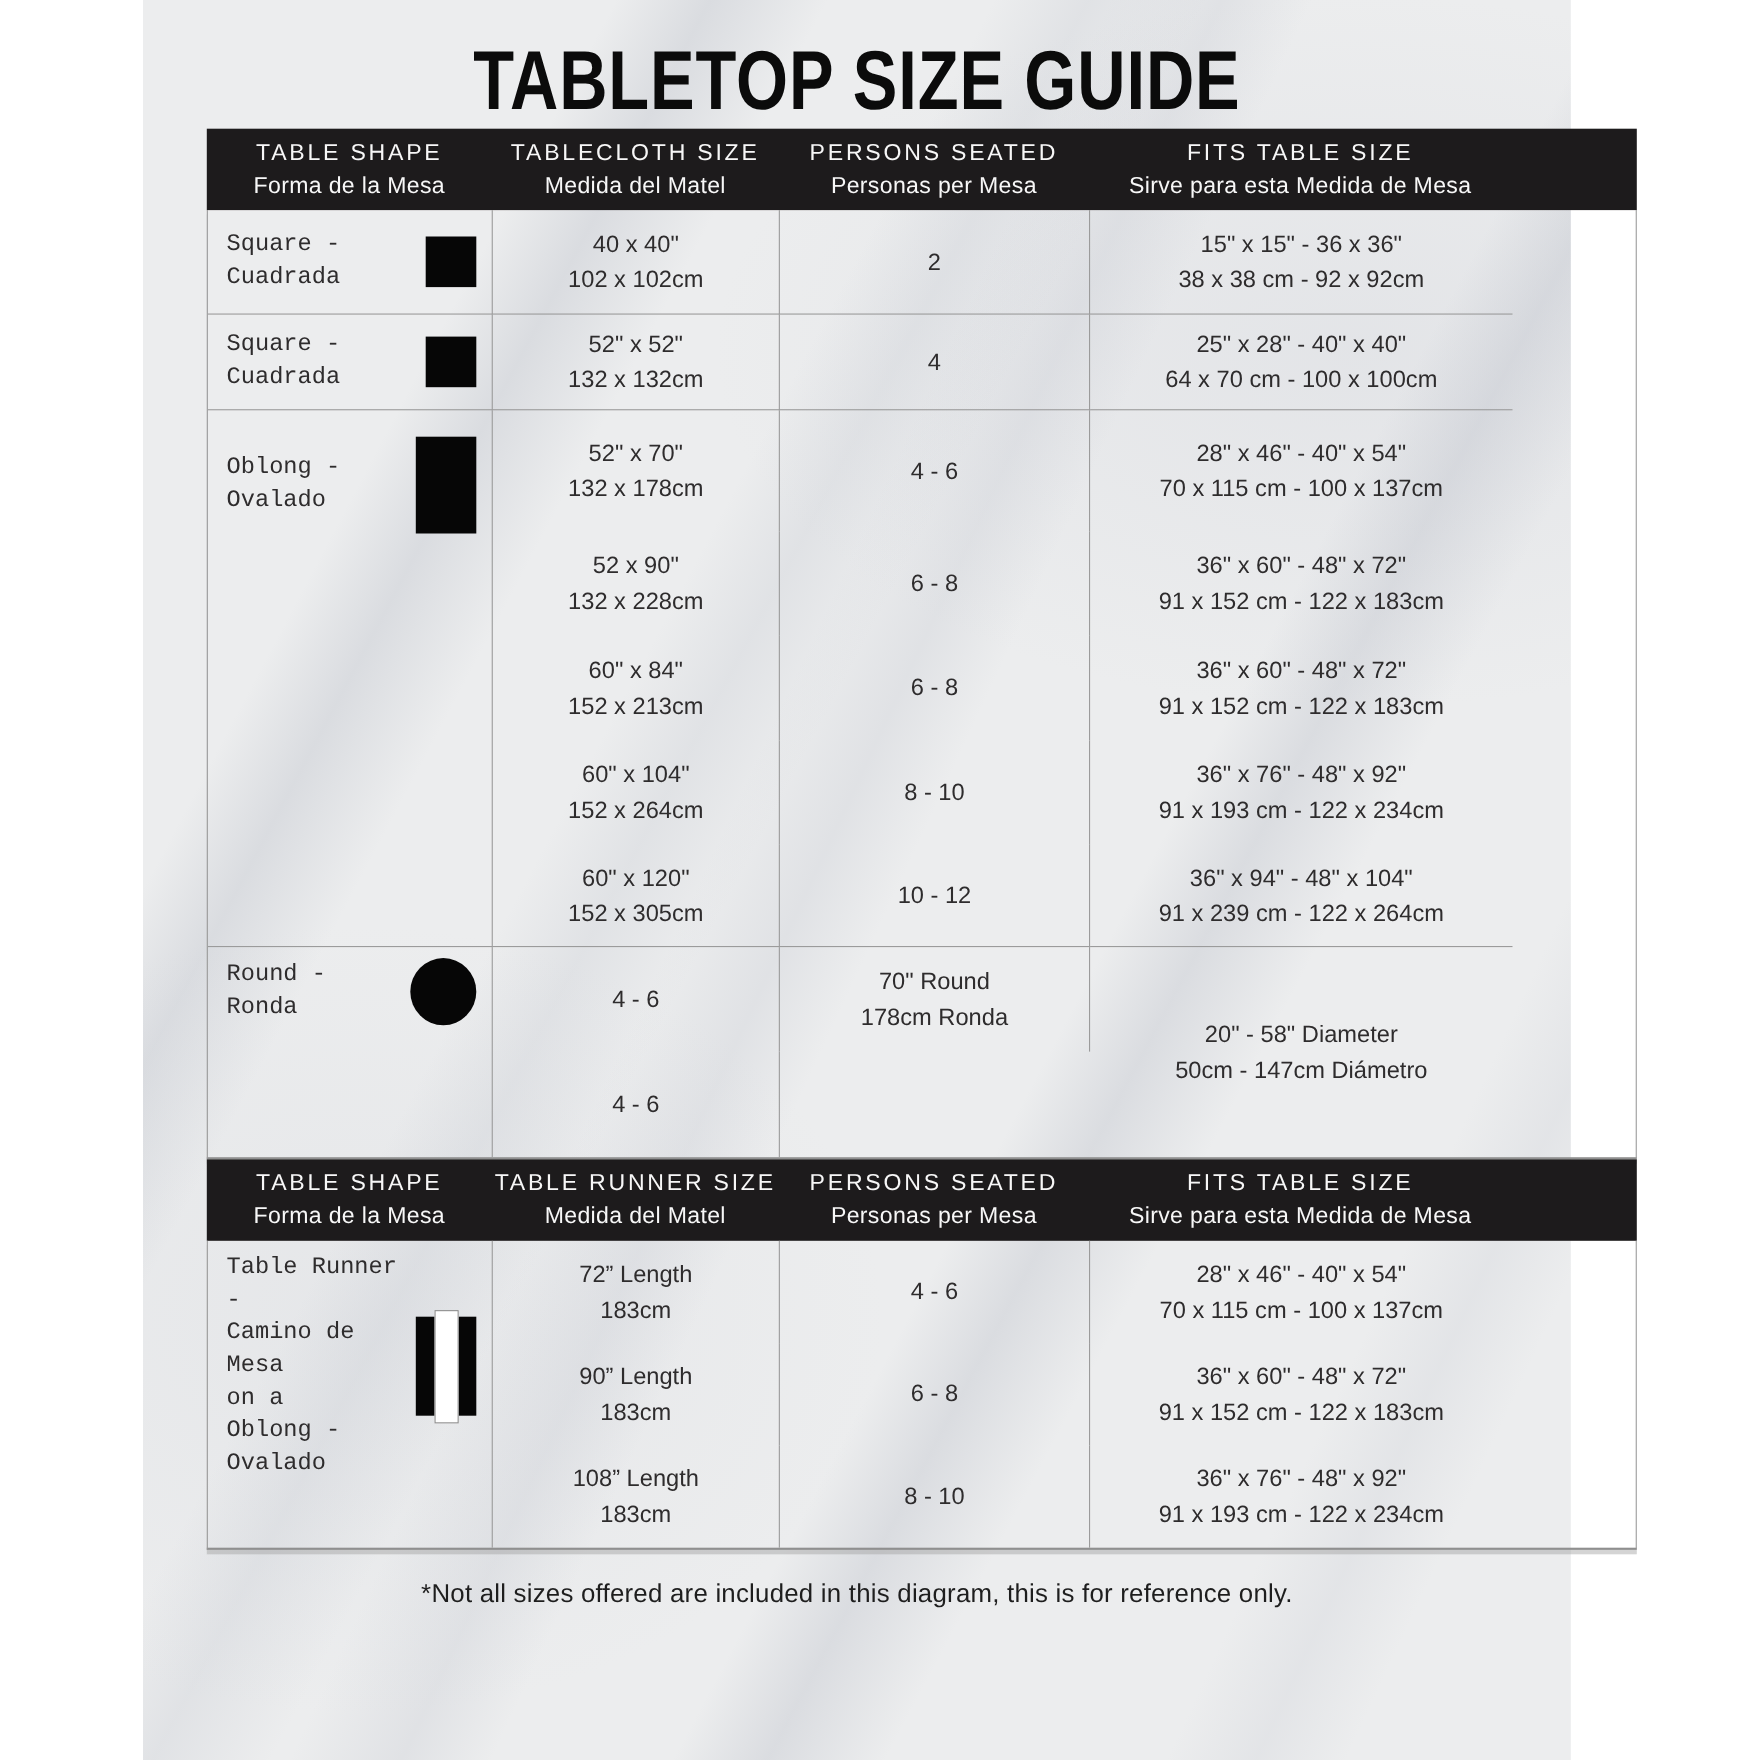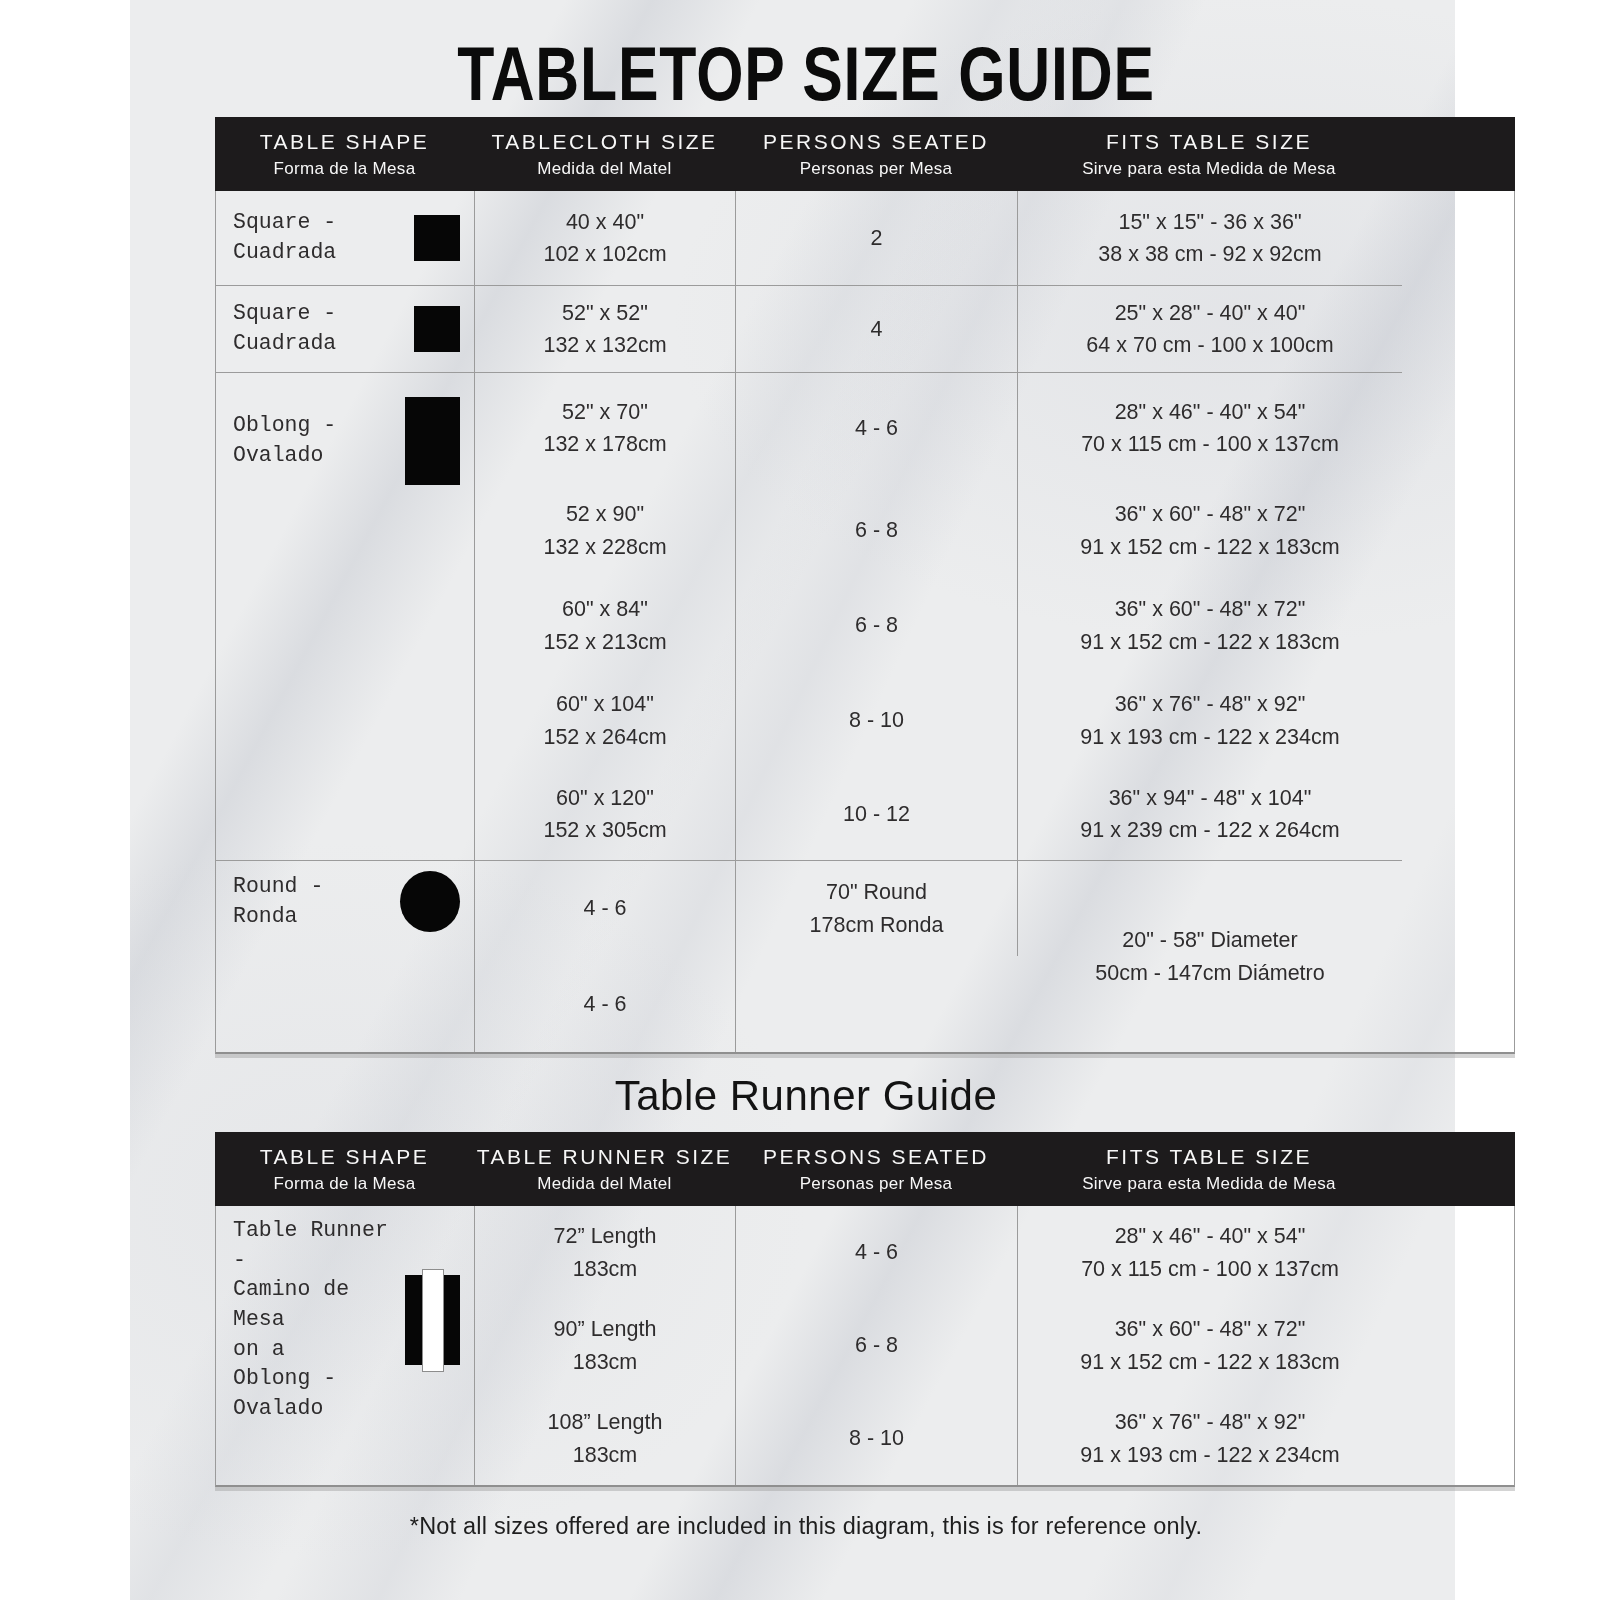--- a/index.html
+++ b/index.html
@@ -6,34 +6,33 @@
   #canvas{position:relative;width:1600px;height:1600px;background:#ffffff;overflow:hidden;
           font-family:"Liberation Sans", sans-serif;color:#2e2c2d;}
   
   #marble{position:absolute;left:130px;top:0;width:1298px;height:1600px;
     background-color:#ecedee;
     background-image:
       linear-gradient(118deg, rgba(255,255,255,0) 20%, rgba(176,181,192,.30) 24%, rgba(255,255,255,0) 29%, rgba(255,255,255,0) 36%, rgba(183,188,198,.22) 40%, rgba(255,255,255,0) 45%, rgba(255,255,255,0) 62%, rgba(172,177,189,.28) 66%, rgba(255,255,255,0) 71%),
       linear-gradient(295deg, rgba(255,255,255,0) 10%, rgba(190,194,204,.20) 14%, rgba(255,255,255,0) 18%, rgba(255,255,255,0) 48%, rgba(186,190,200,.24) 52%, rgba(255,255,255,0) 57%),
       radial-gradient(900px 500px at 85% 20%, rgba(200,203,212,.25), rgba(255,255,255,0) 65%),
       radial-gradient(800px 600px at 15% 75%, rgba(205,208,215,.22), rgba(255,255,255,0) 60%);
-    padding-left: 27px;
   }
   .page-title{margin:30px 0 0;text-align:center;font-size:76px;font-weight:800;
     letter-spacing:1px;color:#0b0b0b;transform:scaleX(.80);white-space:nowrap;}
   .guide-title{margin:16px 0 8px;text-align:center;font-size:42px;font-weight:400;
     letter-spacing:.5px;color:#131313;}
   .guide-title.runner{margin:18px 0 12px;}
 
   .tablewrap{margin-left:58px;width:1300px;}
   .bar{display:grid;grid-template-columns:259px 261px 282px 384px;height:74px;
        background:#1d1b1c;align-items:center;}
   .hcell{text-align:center;color:#f7f7f7;line-height:1.42;}
   .hdr-top{display:block;font-size:21px;letter-spacing:2.5px;}
-  .hdr-sub{display:block;font-size:17px;letter-spacing:.3px;}
+  .hdr-sub{display:block;font-size:21px;letter-spacing:.3px;}
 
   .gbody{display:grid;grid-template-columns:259px 261px 282px 384px;
          border:1px solid #9b9b9b;border-top:none;box-sizing:border-box;
          border-bottom:2px solid #8f8f8f;box-shadow:0 4px 0 rgba(160,160,160,.45);}
   .tc-body{grid-template-rows:95px 87px 110px 95px 95px 95px 93px 95px 96px;}
   .tr-body{grid-template-rows:93px 93px 93px;}
 
   .cell{display:flex;align-items:center;justify-content:center;text-align:center;
         font-size:21.5px;line-height:1.5;white-space:pre-line;
         border-right:1px solid #9b9b9b;box-sizing:border-box;padding:4px 10px;}
@@ -160,21 +159,20 @@
         </div>
         <div class="cell c4 span-round-fits">20" - 58" Diameter
 50cm - 147cm Diámetro</div>
         <div class="cell">4 - 6</div>
         <div class="cell">70" Round
 178cm Ronda</div>
         <div class="cell">4 - 6</div>
       </div>
     </div>
 
-    <div class="guide-title runner">Table Runner Guide</div>
 
     <div class="tablewrap">
       <div class="bar">
         <div class="hcell">
           <span class="hdr-top">TABLE SHAPE</span>
           <span class="hdr-sub">Forma de la Mesa</span>
         </div>
         <div class="hcell">
           <span class="hdr-top">TABLE RUNNER SIZE</span>
           <span class="hdr-sub">Medida del Matel</span>

